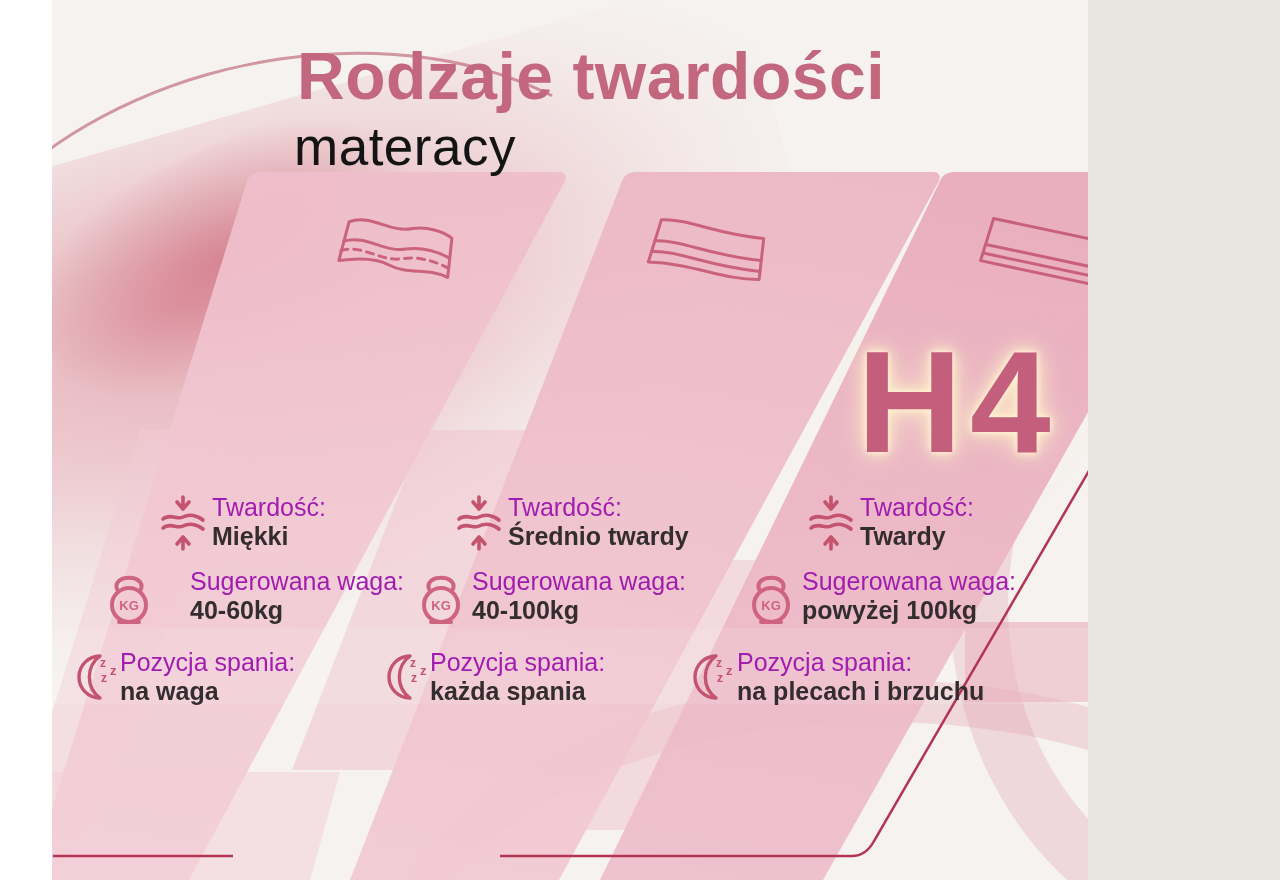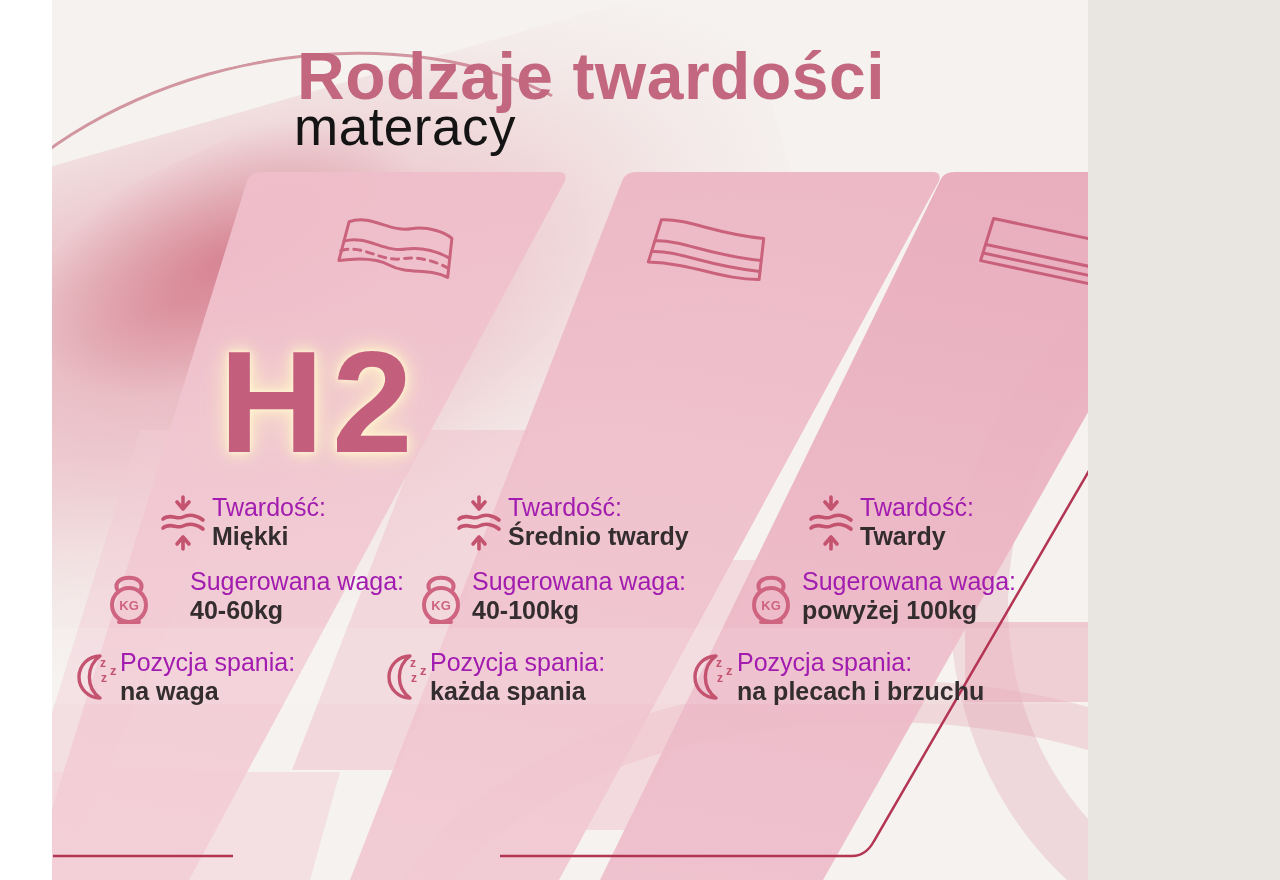--- a/index.html
+++ b/index.html
@@ -47,21 +47,21 @@
 
   
   .lines-svg{left:0;top:0;width:1280px;height:880px;pointer-events:none;}
 
   
   .margin-left{left:0;top:0;width:52px;height:880px;background:#ffffff;}
   .margin-right{left:1228px;top:0;width:52px;height:880px;background:#ffffff;}
 
   
   .title-main{left:297px;top:38px;font-size:66px;font-weight:700;color:#c3677f;letter-spacing:.5px;white-space:nowrap;}
-  .title-sub{left:294px;top:96px;font-size:53px;font-weight:400;color:#141414;letter-spacing:.5px;white-space:nowrap;}
+  .title-sub{left:294px;top:116px;font-size:53px;font-weight:400;color:#141414;letter-spacing:.5px;white-space:nowrap;}
 
   
   .grade{top:330px;font-size:145px;font-weight:700;letter-spacing:8px;color:#c45e7d;line-height:1;
     transform:translateX(-50%);white-space:nowrap;
     text-shadow:0 0 5px #fff6da,0 0 12px #fff0c8,0 0 22px rgba(255,238,200,.9),0 0 36px rgba(255,238,200,.55);}
 
   
   .row-text{white-space:nowrap;}
   .row-text .lbl{position:static;display:block;font-size:25px;color:#a21caf;line-height:32px;}
   .row-text .val{position:static;display:block;font-size:25px;font-weight:700;color:#332d2f;line-height:32px;margin-top:29px;}
@@ -99,21 +99,20 @@
   <div class="title-main">Rodzaje twardości</div>
   <div class="title-sub">materacy</div>
 
   <svg class="icon-svg mattress" style="left:333px;top:214px;" width="124" height="84" viewBox="0 0 124 84">
     <g fill="none" stroke="#c4536f" stroke-width="3" stroke-linejoin="round" stroke-linecap="round" opacity=".85">
       <path d="M10 18 C30 6 52 20 72 12 C88 6 106 8 114 13 L118 52 C98 46 78 58 58 52 C42 47 22 53 8 58 Z"></path>
       <path d="M9 38 C29 27 51 41 71 33 C87 27 105 29 116 33"></path>
       <path d="M8 48 C28 37 50 51 70 43 C86 37 104 39 117 43" stroke-dasharray="7 6"></path>
     </g>
   </svg>
-  <div class="grade" style="left:320px;">H2</div>
 
   <svg class="icon-svg" style="left:160px;top:494px;" width="46" height="58" viewBox="0 0 46 58">
     <g fill="none" stroke="#c4536f" stroke-width="3.6" stroke-linecap="round" stroke-linejoin="round">
       <path d="M23 3 V13 M17 8 L23 15 L29 8"></path>
       <path d="M3 25 C10 19 17 26 23 23 C29 20 37 21 43 26"></path>
       <path d="M3 34 C10 28 17 35 23 32 C29 29 37 30 43 35"></path>
       <path d="M23 55 V45 M17 50 L23 43 L29 50"></path>
     </g>
   </svg>
   <div class="row-text" style="left:212px;top:491px;">
@@ -190,20 +189,21 @@
     <span class="val">każda spania</span>
   </div>
 
   <svg class="icon-svg mattress" style="left:978px;top:218px;" width="124" height="84" viewBox="0 0 124 84">
     <g fill="none" stroke="#c4536f" stroke-width="3" stroke-linejoin="round" stroke-linecap="round" opacity=".85">
       <path d="M8 11 H114 L118 55 H4 Z"></path>
       <path d="M6 38 L116 38"></path>
       <path d="M5 47 L117 47"></path>
     </g>
   </svg>
+  <div class="grade" style="left:958px;">H4</div>
 
   <svg class="icon-svg" style="left:808px;top:494px;" width="46" height="58" viewBox="0 0 46 58">
     <g fill="none" stroke="#c4536f" stroke-width="3.6" stroke-linecap="round" stroke-linejoin="round">
       <path d="M23 3 V13 M17 8 L23 15 L29 8"></path>
       <path d="M3 25 C10 19 17 26 23 23 C29 20 37 21 43 26"></path>
       <path d="M3 34 C10 28 17 35 23 32 C29 29 37 30 43 35"></path>
       <path d="M23 55 V45 M17 50 L23 43 L29 50"></path>
     </g>
   </svg>
   <div class="row-text" style="left:860px;top:491px;">

